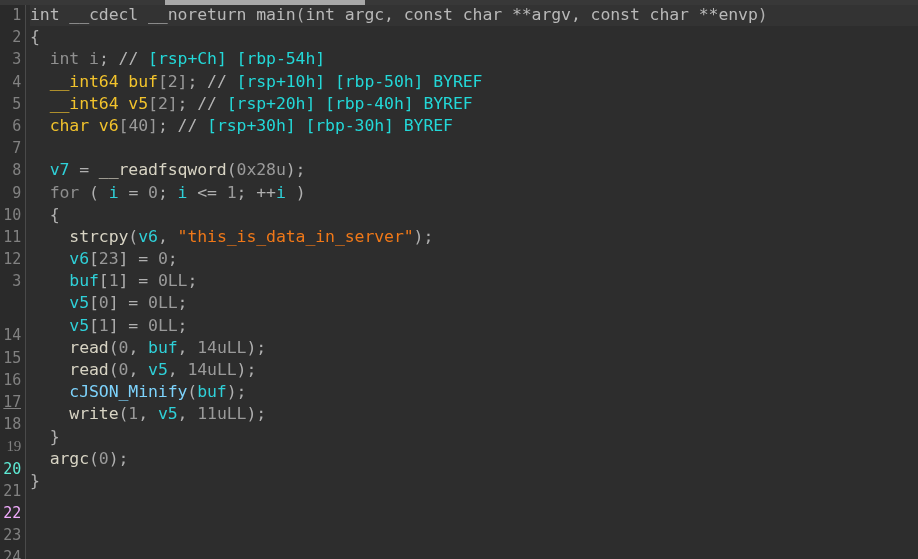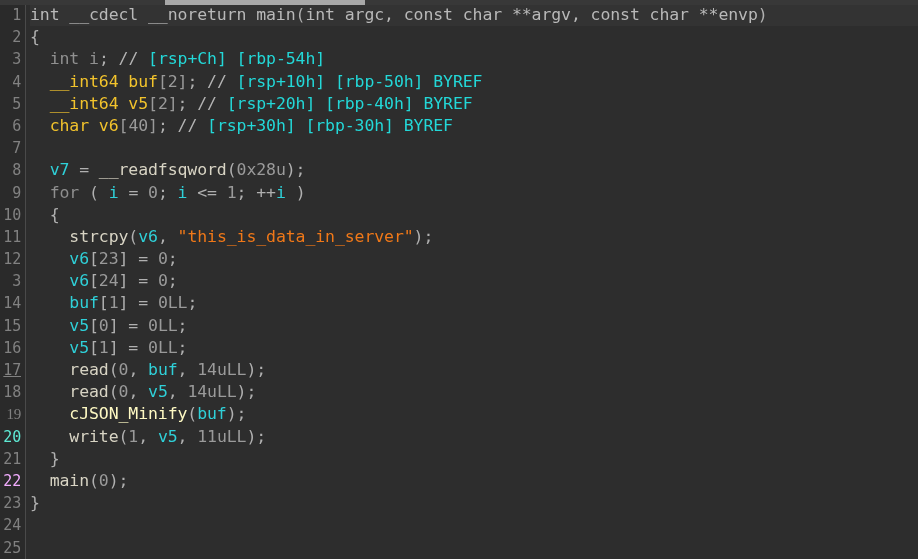--- a/index.html
+++ b/index.html
@@ -117,21 +117,21 @@
         <span class="gutter-num" style="color: rgb(129, 129, 129);">4</span>
         <span class="gutter-num" style="color: rgb(129, 129, 129);">5</span>
         <span class="gutter-num" style="color: rgb(129, 129, 129);">6</span>
         <span class="gutter-num" style="color: rgb(129, 129, 129);">7</span>
         <span class="gutter-num" style="color: rgb(129, 129, 129);">8</span>
         <span class="gutter-num" style="color: rgb(129, 129, 129);">9</span>
         <span class="gutter-num" style="color: rgb(129, 129, 129);">10</span>
         <span class="gutter-num" style="color: rgb(129, 129, 129);">11</span>
         <span class="gutter-num" style="color: rgb(129, 129, 129);">12</span>
         <span class="gutter-num" style="color: rgb(129, 129, 129);">3</span>
-        <span class="gutter-num" style="color: rgb(129, 129, 129);">14</span>
+        <span class="gutter-num" style="color: rgb(129, 129, 129); margin-top: 32px;">14</span>
         <span class="gutter-num" style="color: rgb(129, 129, 129);">15</span>
         <span class="gutter-num" style="color: rgb(129, 129, 129);">16</span>
         <span class="gutter-num" style="color: rgb(129, 129, 129); text-decoration: underline;">17</span>
         <span class="gutter-num" style="color: rgb(129, 129, 129);">18</span>
         <span class="gutter-num" style="color: rgb(129, 129, 129); font-family: Liberation Serif, serif;">19</span>
         <span class="gutter-num" style="color: #5eead4;">20</span>
         <span class="gutter-num" style="color: rgb(129, 129, 129);">21</span>
         <span class="gutter-num" style="color: #f0abfc;">22</span>
         <span class="gutter-num" style="color: rgb(129, 129, 129);">23</span>
         <span class="gutter-num" style="color: rgb(129, 129, 129);">24</span>
@@ -143,27 +143,26 @@
         <div class="code-line"><span class="t-plain" style="color: rgb(185, 185, 185);">  </span><span class="t-dim">int</span><span class="t-plain" style="color: rgb(185, 185, 185);"> </span><span class="t-dim">i</span><span class="t-punct">; </span><span class="t-keyword">// </span><span class="t-comment" style="color: rgb(35, 216, 216);">[rsp+Ch] [rbp-54h]</span></div>
         <div class="code-line"><span class="t-plain" style="color: rgb(185, 185, 185);">  </span><span class="t-type" style="color: rgb(242, 195, 44);">__int64</span><span class="t-plain" style="color: rgb(185, 185, 185);"> </span><span class="t-type" style="color: rgb(242, 195, 44);">buf</span><span class="t-num" style="color: rgb(154, 154, 154);">[</span><span class="t-num" style="color: rgb(154, 154, 154);">2</span><span class="t-num" style="color: rgb(154, 154, 154);">]</span><span class="t-punct">; </span><span class="t-keyword">// </span><span class="t-comment" style="color: rgb(35, 216, 216);">[rsp+10h] [rbp-50h] BYREF</span></div>
         <div class="code-line"><span class="t-plain" style="color: rgb(185, 185, 185);">  </span><span class="t-type" style="color: rgb(242, 195, 44);">__int64</span><span class="t-plain" style="color: rgb(185, 185, 185);"> </span><span class="t-type" style="color: rgb(242, 195, 44);">v5</span><span class="t-num" style="color: rgb(154, 154, 154);">[</span><span class="t-num" style="color: rgb(154, 154, 154);">2</span><span class="t-num" style="color: rgb(154, 154, 154);">]</span><span class="t-punct">; </span><span class="t-keyword">// </span><span class="t-comment" style="color: rgb(35, 216, 216);">[rsp+20h] [rbp-40h] BYREF</span></div>
         <div class="code-line"><span class="t-plain" style="color: rgb(185, 185, 185);">  </span><span class="t-type" style="color: rgb(242, 195, 44);">char</span><span class="t-plain" style="color: rgb(185, 185, 185);"> </span><span class="t-type" style="color: rgb(242, 195, 44);">v6</span><span class="t-num" style="color: rgb(154, 154, 154);">[</span><span class="t-num" style="color: rgb(154, 154, 154);">40</span><span class="t-num" style="color: rgb(154, 154, 154);">]</span><span class="t-punct">; </span><span class="t-keyword">// </span><span class="t-comment" style="color: rgb(35, 216, 216);">[rsp+30h] [rbp-30h] BYREF</span></div>
         <div class="code-line"><span class="t-plain" style="color: rgb(185, 185, 185);"></span></div>
         <div class="code-line"><span class="t-plain" style="color: rgb(185, 185, 185);">  </span><span class="t-var" style="color: rgb(47, 208, 216);">v7</span><span class="t-punct"> = </span><span class="t-func" style="color: rgb(216, 212, 196);">__readfsqword</span><span class="t-punct">(</span><span class="t-num" style="color: rgb(154, 154, 154);">0x28u</span><span class="t-punct">);</span></div>
         <div class="code-line"><span class="t-plain" style="color: rgb(185, 185, 185);">  </span><span class="t-kw" style="color: rgb(143, 143, 143);">for</span><span class="t-punct"> ( </span><span class="t-var" style="color: rgb(47, 208, 216);">i</span><span class="t-punct"> = </span><span class="t-num" style="color: rgb(154, 154, 154);">0</span><span class="t-punct">; </span><span class="t-var" style="color: rgb(47, 208, 216);">i</span><span class="t-punct"> &lt;= </span><span class="t-num" style="color: rgb(154, 154, 154);">1</span><span class="t-punct">; ++</span><span class="t-var" style="color: rgb(47, 208, 216);">i</span><span class="t-punct"> )</span></div>
         <div class="code-line"><span class="t-plain" style="color: rgb(185, 185, 185);">  </span><span class="t-punct">{</span></div>
         <div class="code-line"><span class="t-plain" style="color: rgb(185, 185, 185);">    </span><span class="t-func" style="color: rgb(216, 212, 196);">strcpy</span><span class="t-punct">(</span><span class="t-var" style="color: rgb(47, 208, 216);">v6</span><span class="t-punct">, </span><span class="t-string" style="color: rgb(240, 120, 24);">"this_is_data_in_server"</span><span class="t-punct">);</span></div>
         <div class="code-line"><span class="t-plain" style="color: rgb(185, 185, 185);">    </span><span class="t-var" style="color: rgb(47, 208, 216);">v6</span><span class="t-punct">[</span><span class="t-num" style="color: rgb(154, 154, 154);">23</span><span class="t-punct">] = </span><span class="t-num" style="color: rgb(154, 154, 154);">0</span><span class="t-punct">;</span></div>
-        <div class="code-line"><span class="t-plain" style="color: rgb(185, 185, 185);">    </span><span class="t-var" style="color: rgb(47, 208, 216);">v6</span><span class="t-punct">[</span><span class="t-num" style="color: rgb(154, 154, 154);">24</span><span class="t-punct">] = </span><span class="t-num" style="color: rgb(154, 154, 154);">0</span><span class="t-punct">;</span></div>
         <div class="code-line"><span class="t-plain" style="color: rgb(185, 185, 185);">    </span><span class="t-var" style="color: rgb(47, 208, 216);">buf</span><span class="t-punct">[</span><span class="t-num" style="color: rgb(154, 154, 154);">1</span><span class="t-punct">] = </span><span class="t-num" style="color: rgb(154, 154, 154);">0LL</span><span class="t-punct">;</span></div>
         <div class="code-line"><span class="t-plain" style="color: rgb(185, 185, 185);">    </span><span class="t-var" style="color: rgb(47, 208, 216);">v5</span><span class="t-punct">[</span><span class="t-num" style="color: rgb(154, 154, 154);">0</span><span class="t-punct">] = </span><span class="t-num" style="color: rgb(154, 154, 154);">0LL</span><span class="t-punct">;</span></div>
         <div class="code-line"><span class="t-plain" style="color: rgb(185, 185, 185);">    </span><span class="t-var" style="color: rgb(47, 208, 216);">v5</span><span class="t-punct">[</span><span class="t-num" style="color: rgb(154, 154, 154);">1</span><span class="t-punct">] = </span><span class="t-num" style="color: rgb(154, 154, 154);">0LL</span><span class="t-punct">;</span></div>
         <div class="code-line"><span class="t-plain" style="color: rgb(185, 185, 185);">    </span><span class="t-func" style="color: rgb(216, 212, 196);">read</span><span class="t-punct">(</span><span class="t-num" style="color: rgb(154, 154, 154);">0</span><span class="t-punct">, </span><span class="t-var" style="color: rgb(47, 208, 216);">buf</span><span class="t-punct">, </span><span class="t-num" style="color: rgb(154, 154, 154);">14uLL</span><span class="t-punct">);</span></div>
         <div class="code-line"><span class="t-plain" style="color: rgb(185, 185, 185);">    </span><span class="t-func" style="color: rgb(216, 212, 196);">read</span><span class="t-punct">(</span><span class="t-num" style="color: rgb(154, 154, 154);">0</span><span class="t-punct">, </span><span class="t-var" style="color: rgb(47, 208, 216);">v5</span><span class="t-punct">, </span><span class="t-num" style="color: rgb(154, 154, 154);">14uLL</span><span class="t-punct">);</span></div>
-        <div class="code-line"><span class="t-plain" style="color: rgb(185, 185, 185);">    </span><span class="t-func" style="color: #fef9c3;">cJSON_Minify</span><span class="t-punct">(</span><span class="t-var" style="color: rgb(47, 208, 216);">buf</span><span class="t-punct">);</span></div>
+        <div class="code-line"><span class="t-plain" style="color: rgb(185, 185, 185);">    </span><span class="t-func" style="color: #7dd3fc;">cJSON_Minify</span><span class="t-punct">(</span><span class="t-var" style="color: rgb(47, 208, 216);">buf</span><span class="t-punct">);</span></div>
         <div class="code-line"><span class="t-plain" style="color: rgb(185, 185, 185);">    </span><span class="t-func" style="color: rgb(216, 212, 196);">write</span><span class="t-punct">(</span><span class="t-num" style="color: rgb(154, 154, 154);">1</span><span class="t-punct">, </span><span class="t-var" style="color: rgb(47, 208, 216);">v5</span><span class="t-punct">, </span><span class="t-num" style="color: rgb(154, 154, 154);">11uLL</span><span class="t-punct">);</span></div>
         <div class="code-line"><span class="t-plain" style="color: rgb(185, 185, 185);">  </span><span class="t-punct">}</span></div>
-        <div class="code-line"><span class="t-plain" style="color: rgb(185, 185, 185);">  </span><span class="t-func" style="color: rgb(216, 212, 196);">main</span><span class="t-punct">(</span><span class="t-num" style="color: rgb(154, 154, 154);">0</span><span class="t-punct">);</span></div>
+        <div class="code-line"><span class="t-plain" style="color: rgb(185, 185, 185);">  </span><span class="t-func" style="color: rgb(216, 212, 196);">argc</span><span class="t-punct">(</span><span class="t-num" style="color: rgb(154, 154, 154);">0</span><span class="t-punct">);</span></div>
         <div class="code-line"><span class="t-punct">}</span></div>
       </div>
   </div>
 
 </div>
 
 </body></html>

